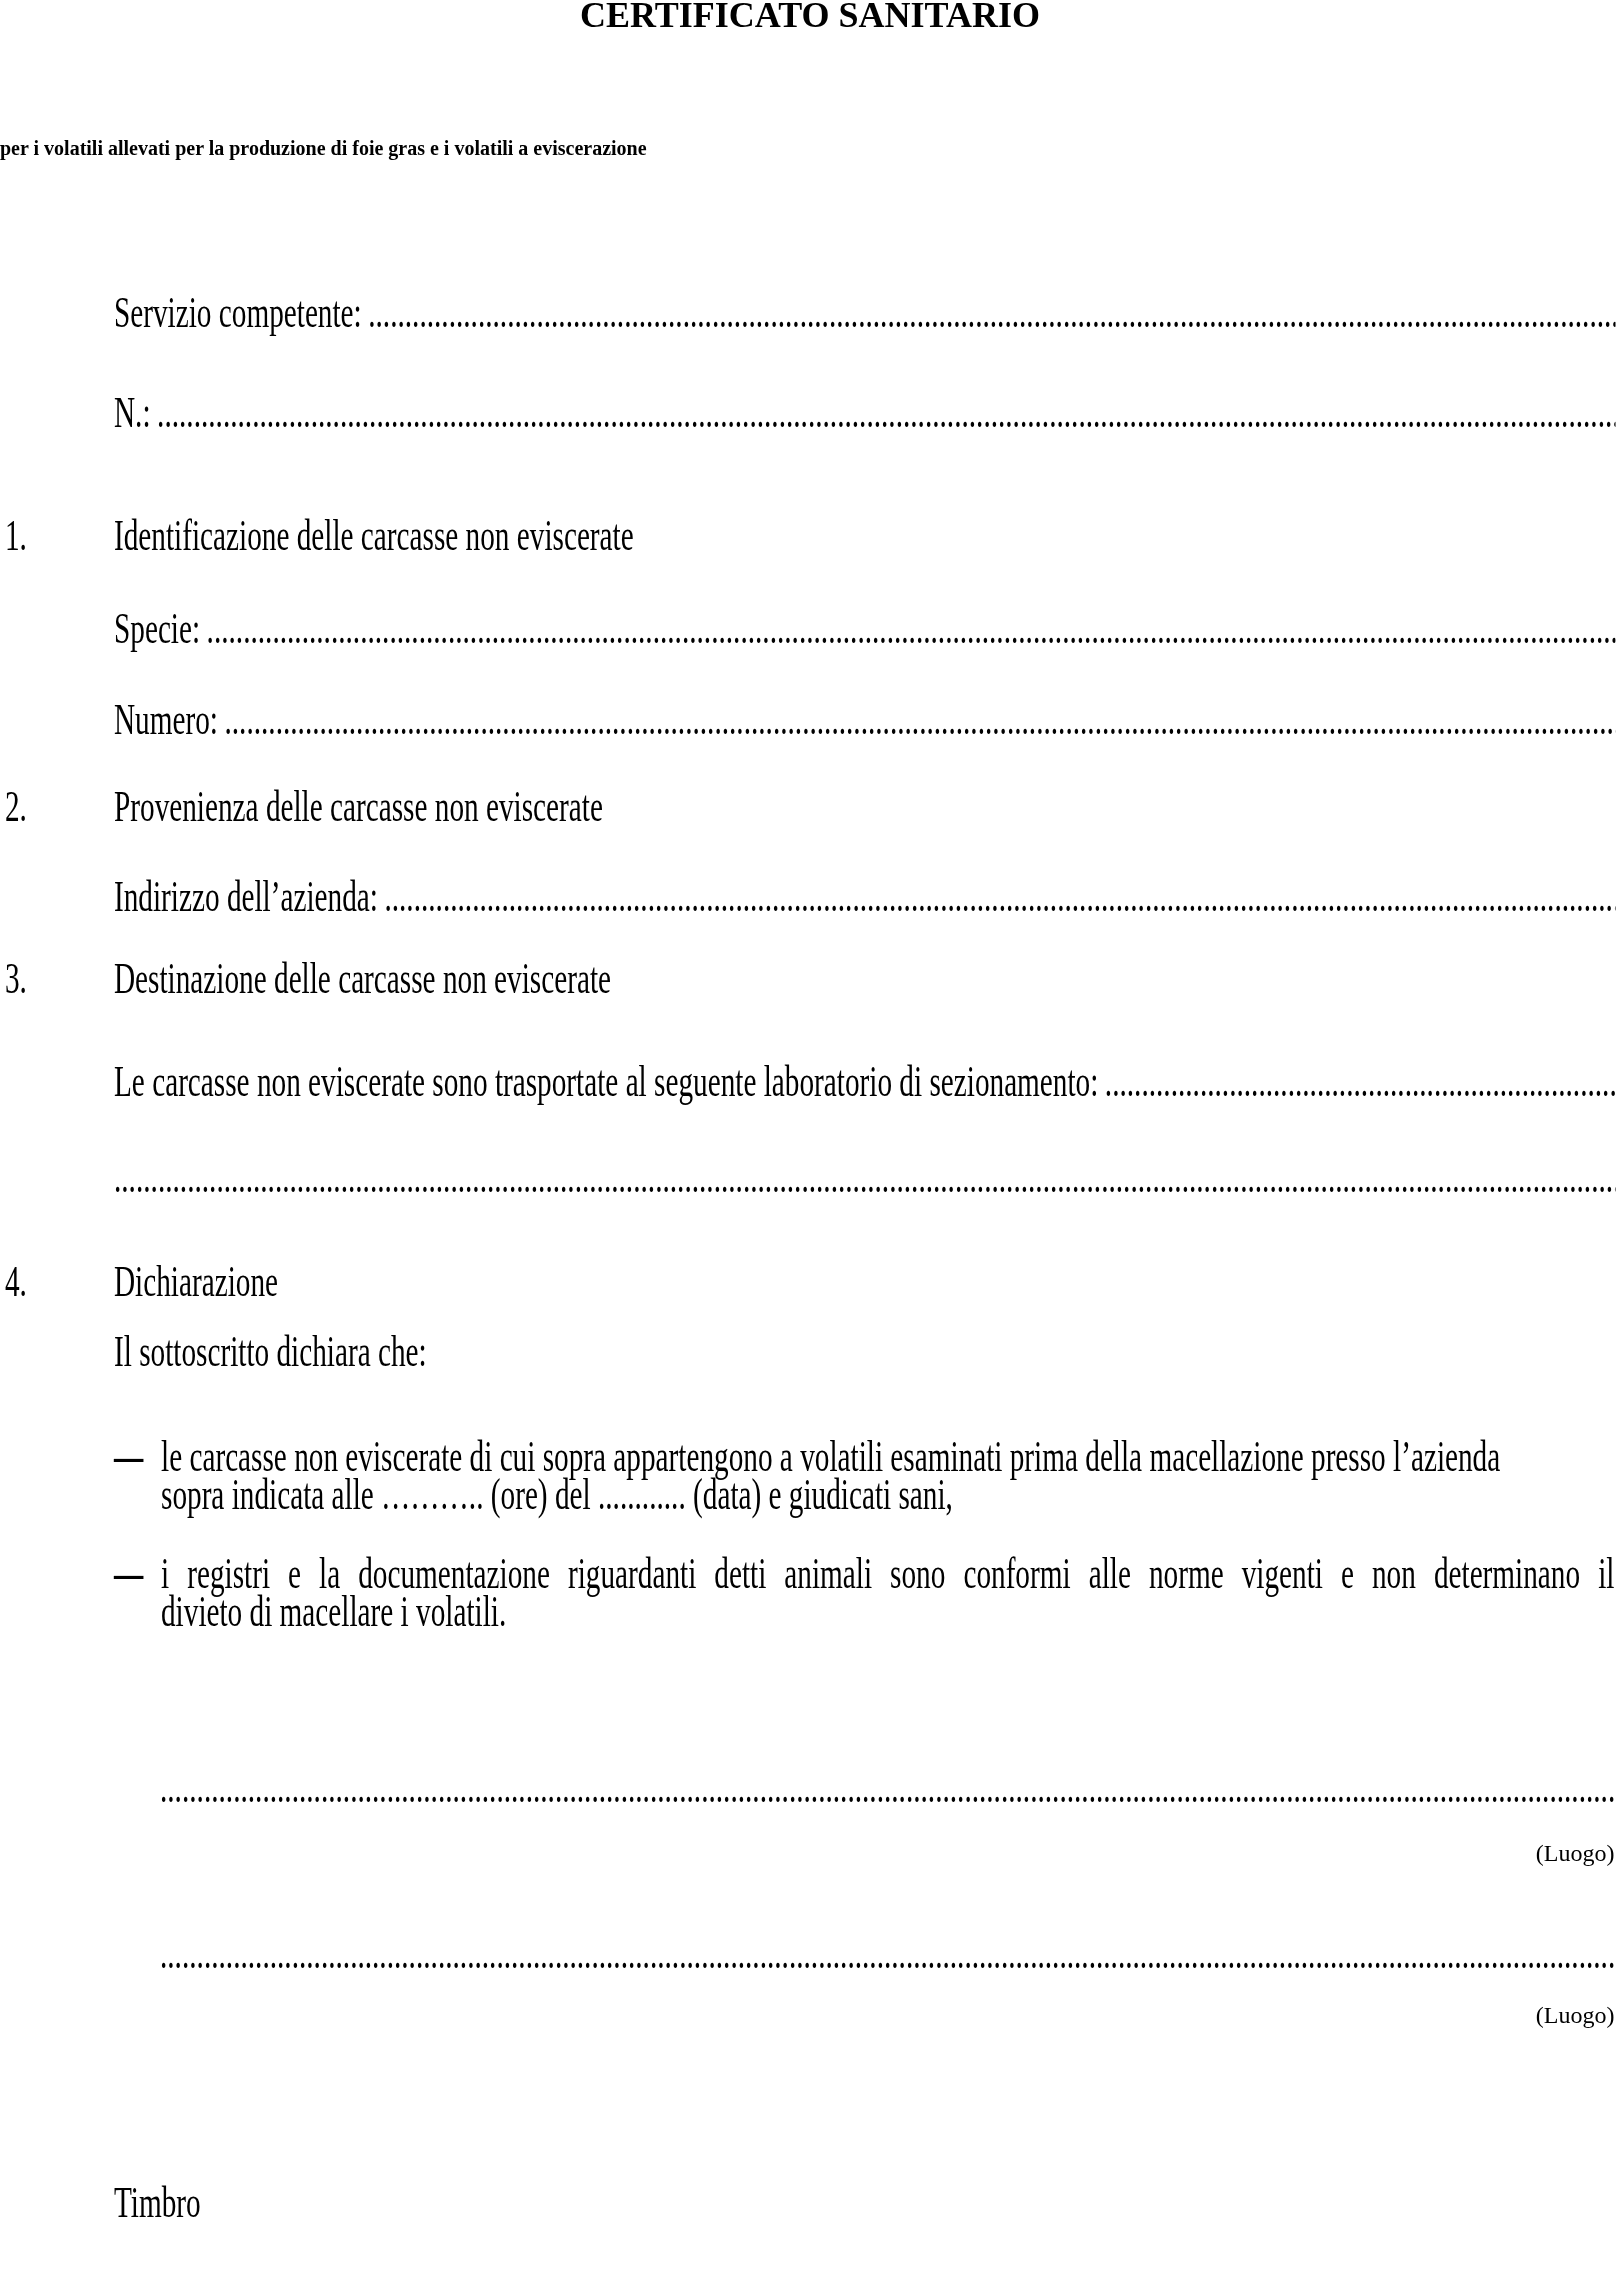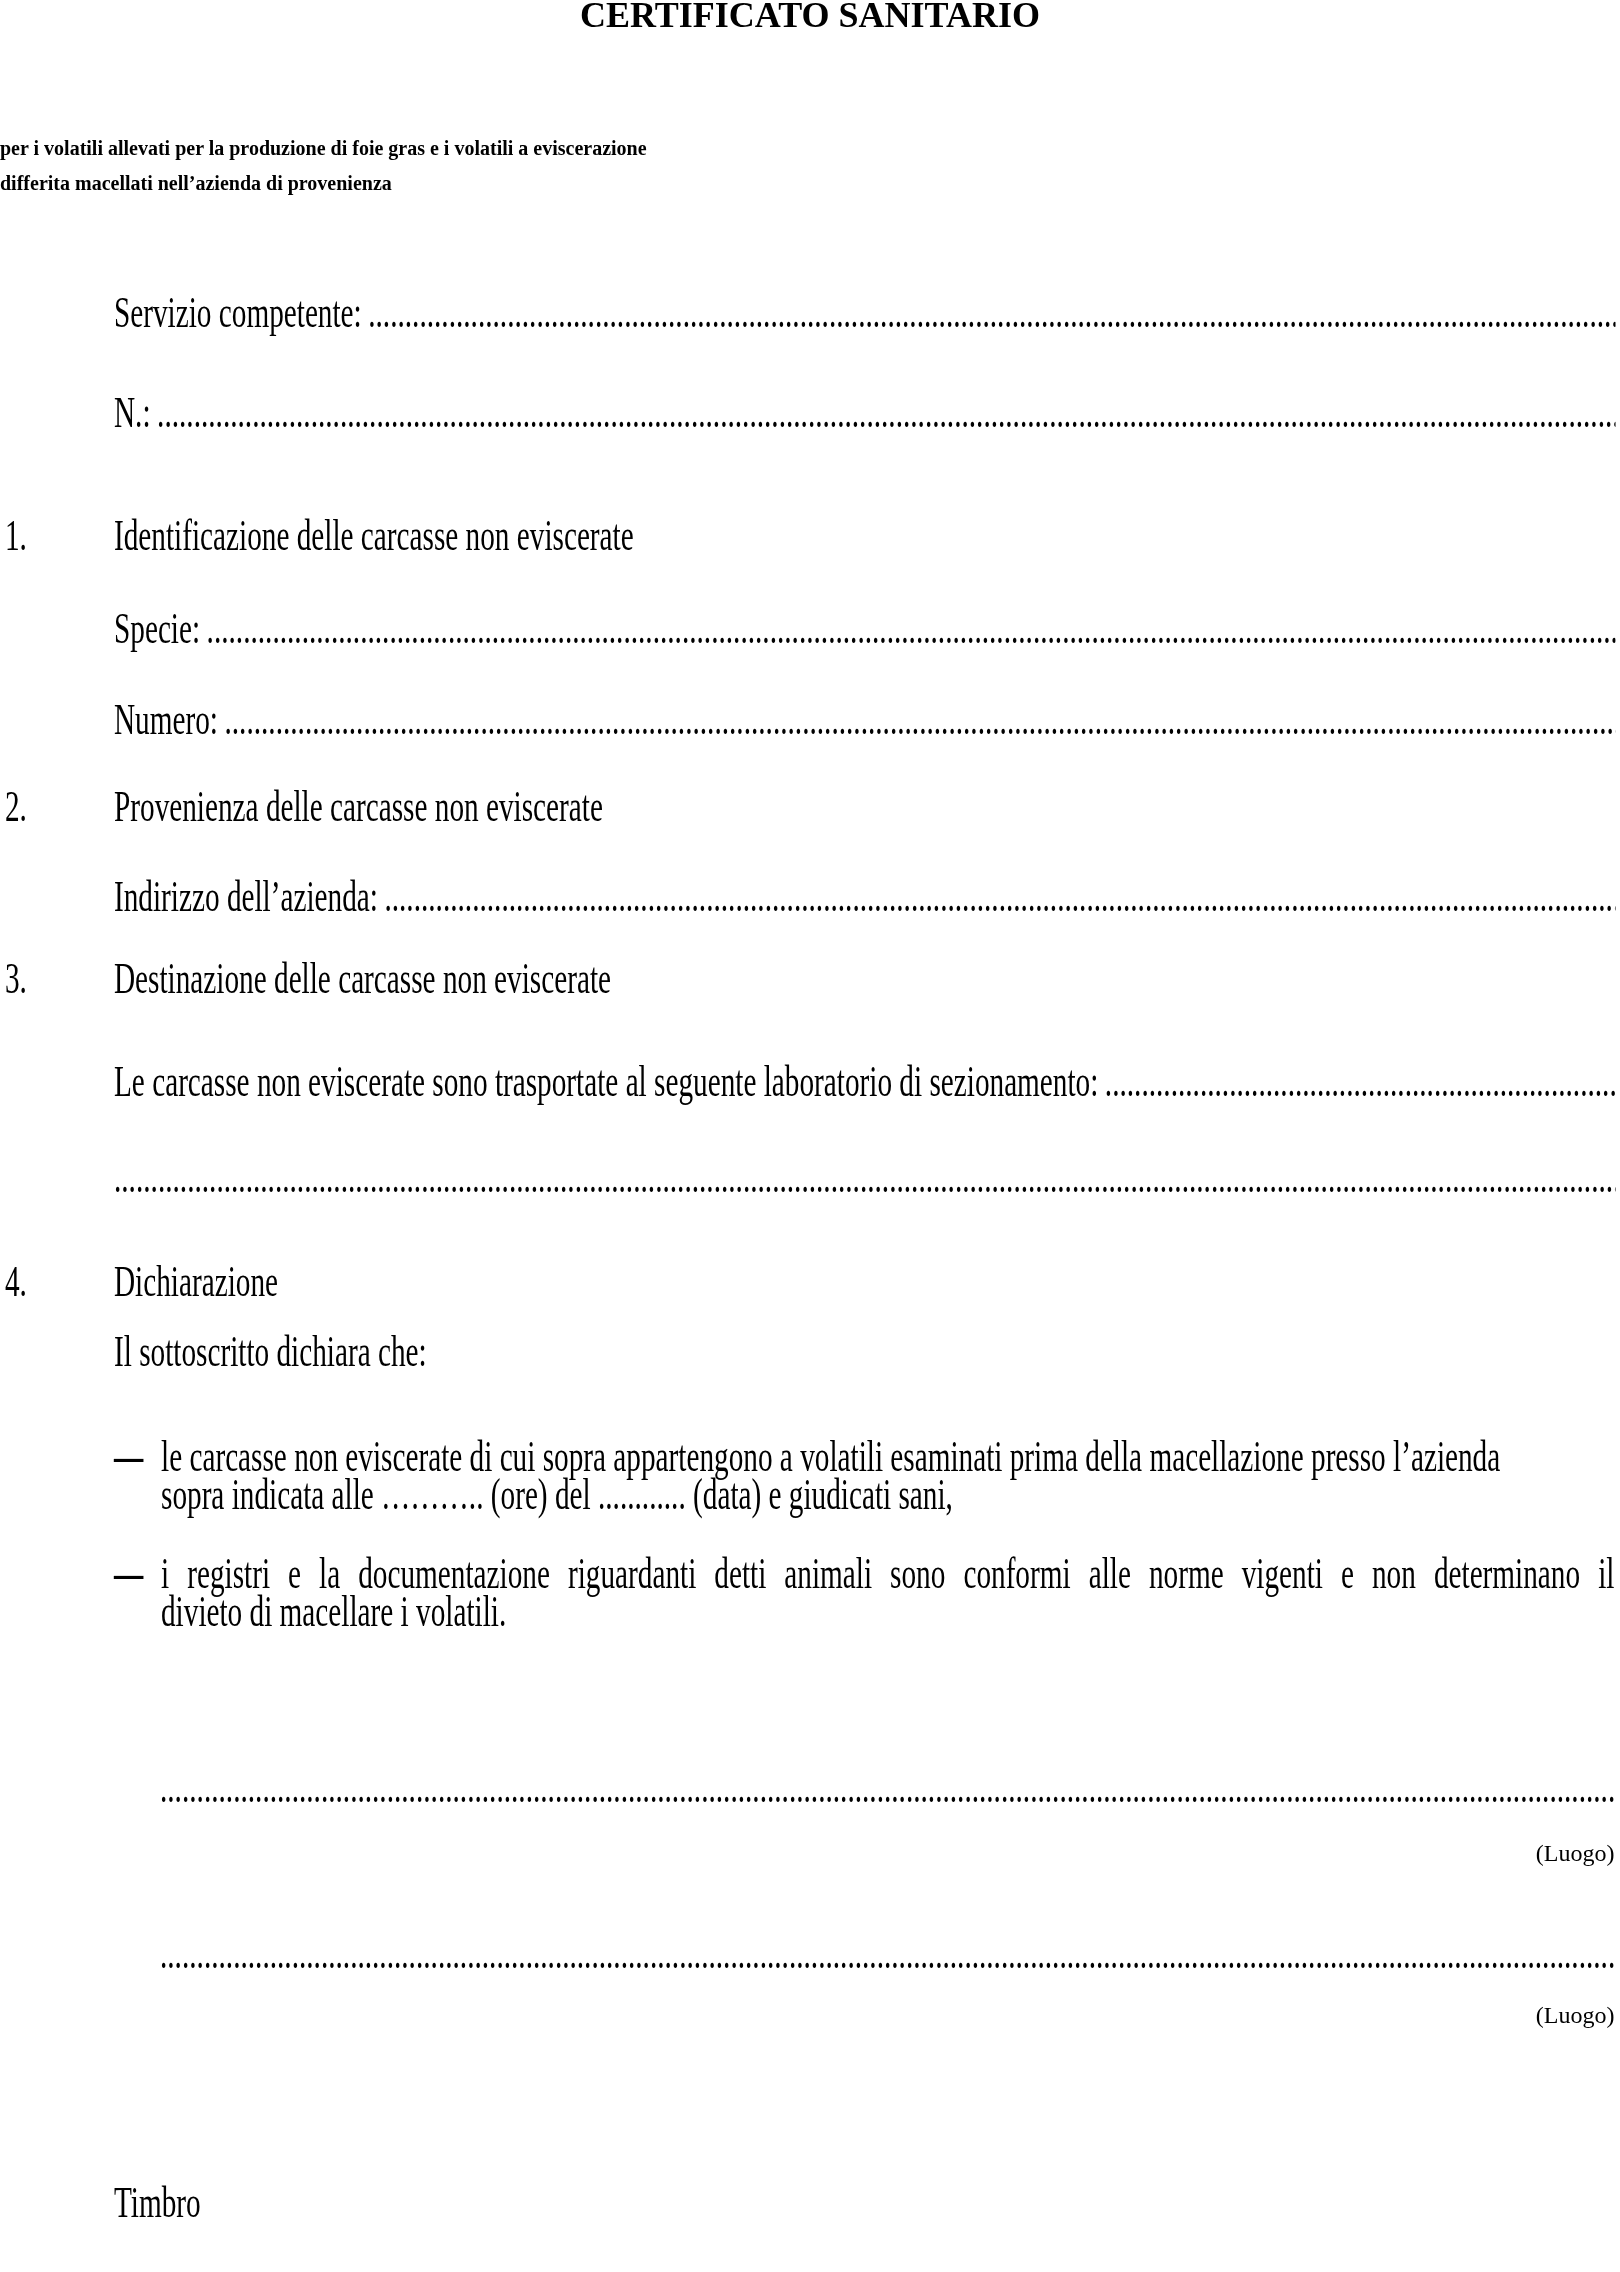--- a/index.html
+++ b/index.html
@@ -75,21 +75,20 @@
 </style>
 </head>
 <body>
 
 <div class="page">
 
   <div class="title-row">CERTIFICATO SANITARIO</div>
 
   <div class="subtitle-row">
     <span>per i volatili allevati per la produzione di foie gras e i volatili a eviscerazione</span>
-    <span>differita macellati nell’azienda di provenienza</span>
   </div>
 
   <div class="crow" style="top:290px; left:114px; width:2310px;">
     <span class="lbl">Servizio competente:</span>
     <span class="leader">..................................................................................................................................................................................................................................................................</span>
   </div>
 
   <div class="crow" style="top:390px; left:114px; width:2310px;">
     <span class="lbl">N.:</span>
     <span class="leader">..................................................................................................................................................................................................................................................................</span>

